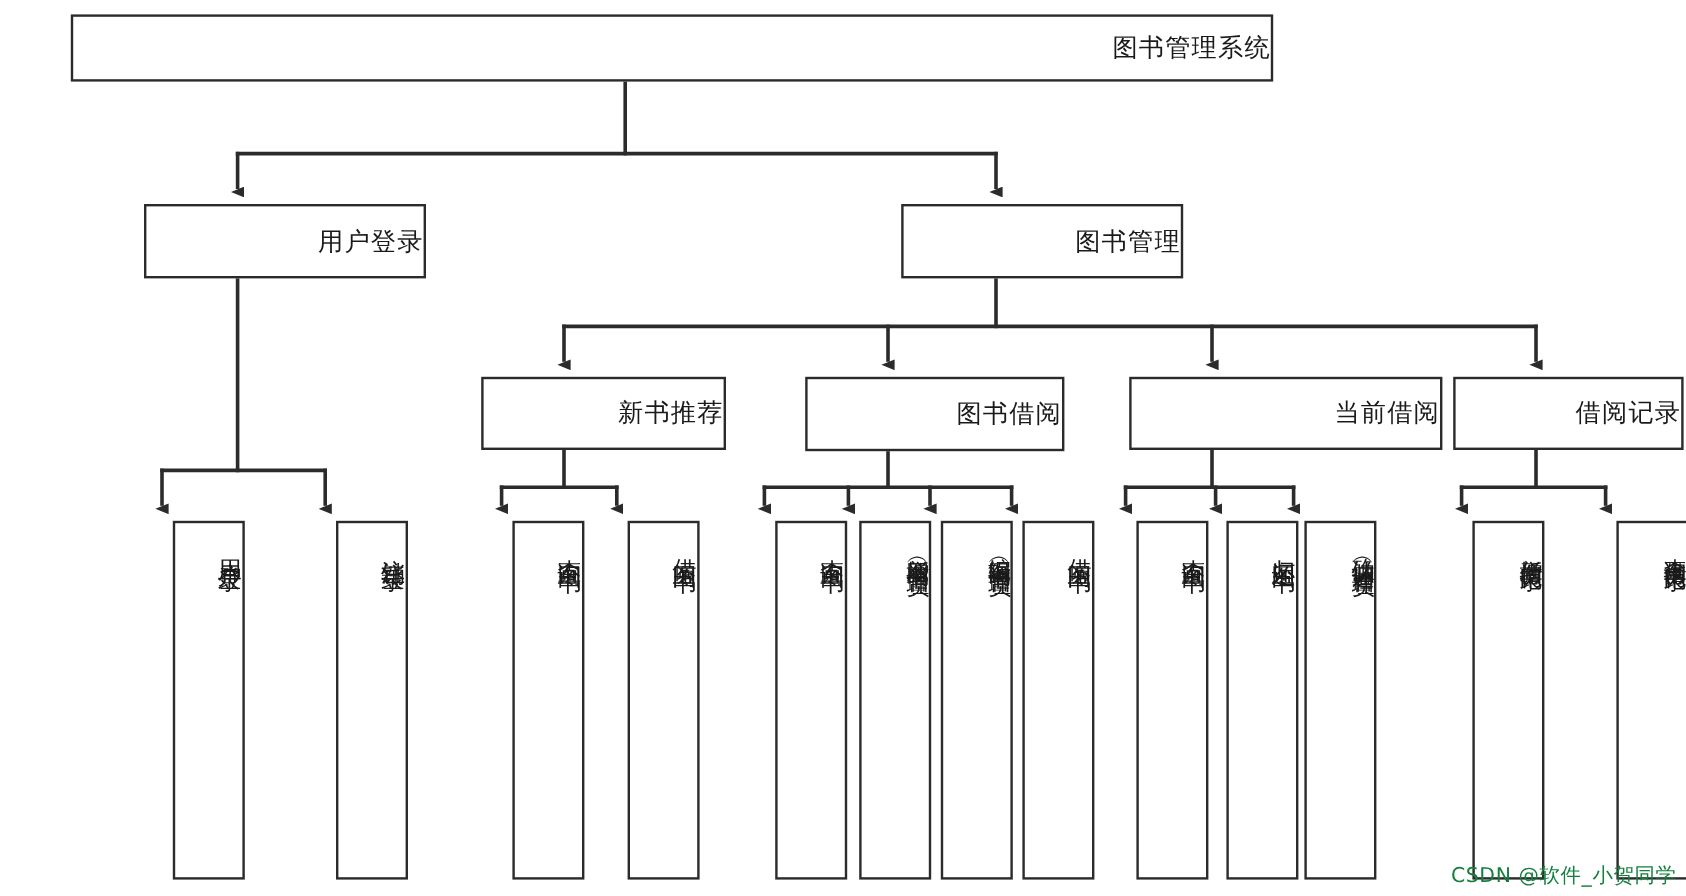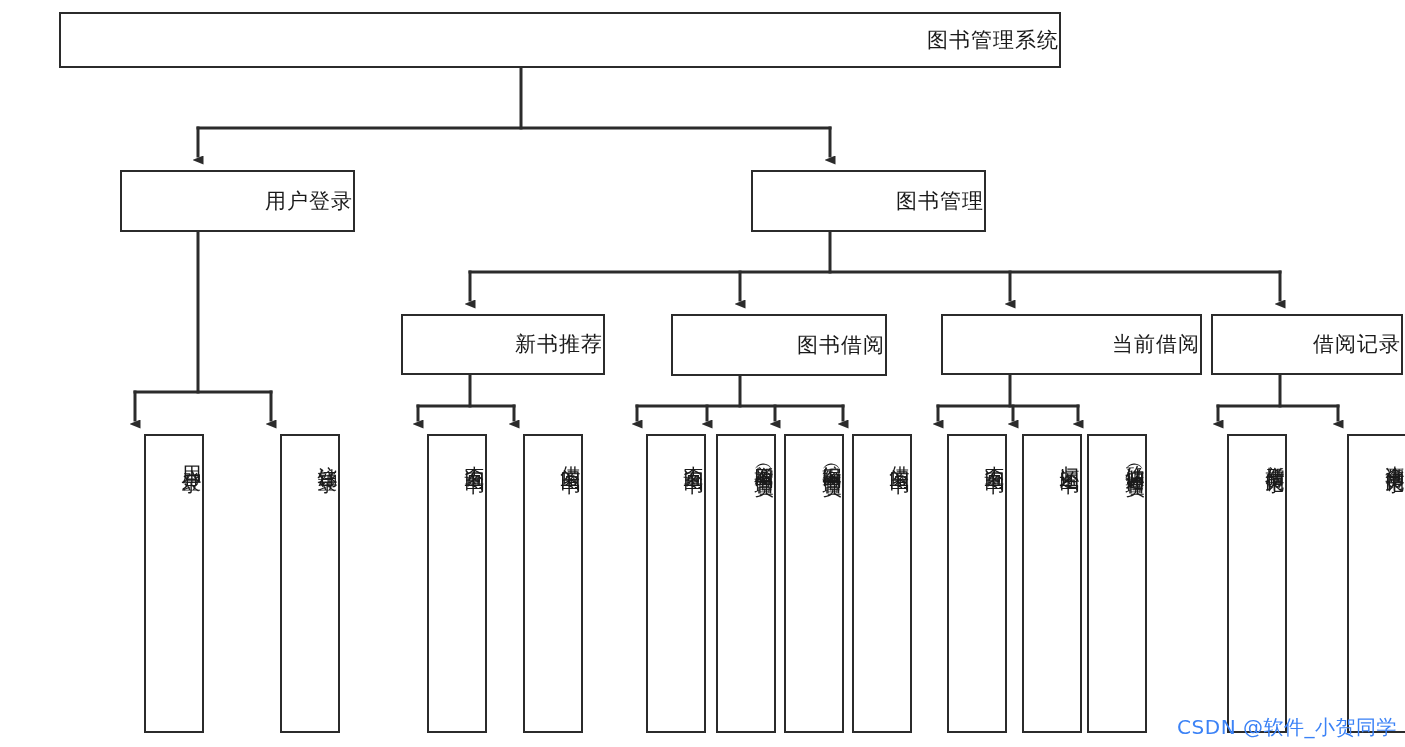--- a/index.html
+++ b/index.html
@@ -59,22 +59,22 @@
     left: 0;
     top: 0;
     width: 1405px;
     height: 747px;
     pointer-events: none;
   }
   #watermark {
     position: absolute;
     right: 8px;
     bottom: 6px;
-    font-size: 20px;
-    color: #3b82f6;
+    font-size: 17px;
+    color: #15803d;
     letter-spacing: 0.5px;
     white-space: nowrap;
     user-select: none;
   }
 </style>
 </head>
 <body>
 
 <div id="diagram-root">
 

